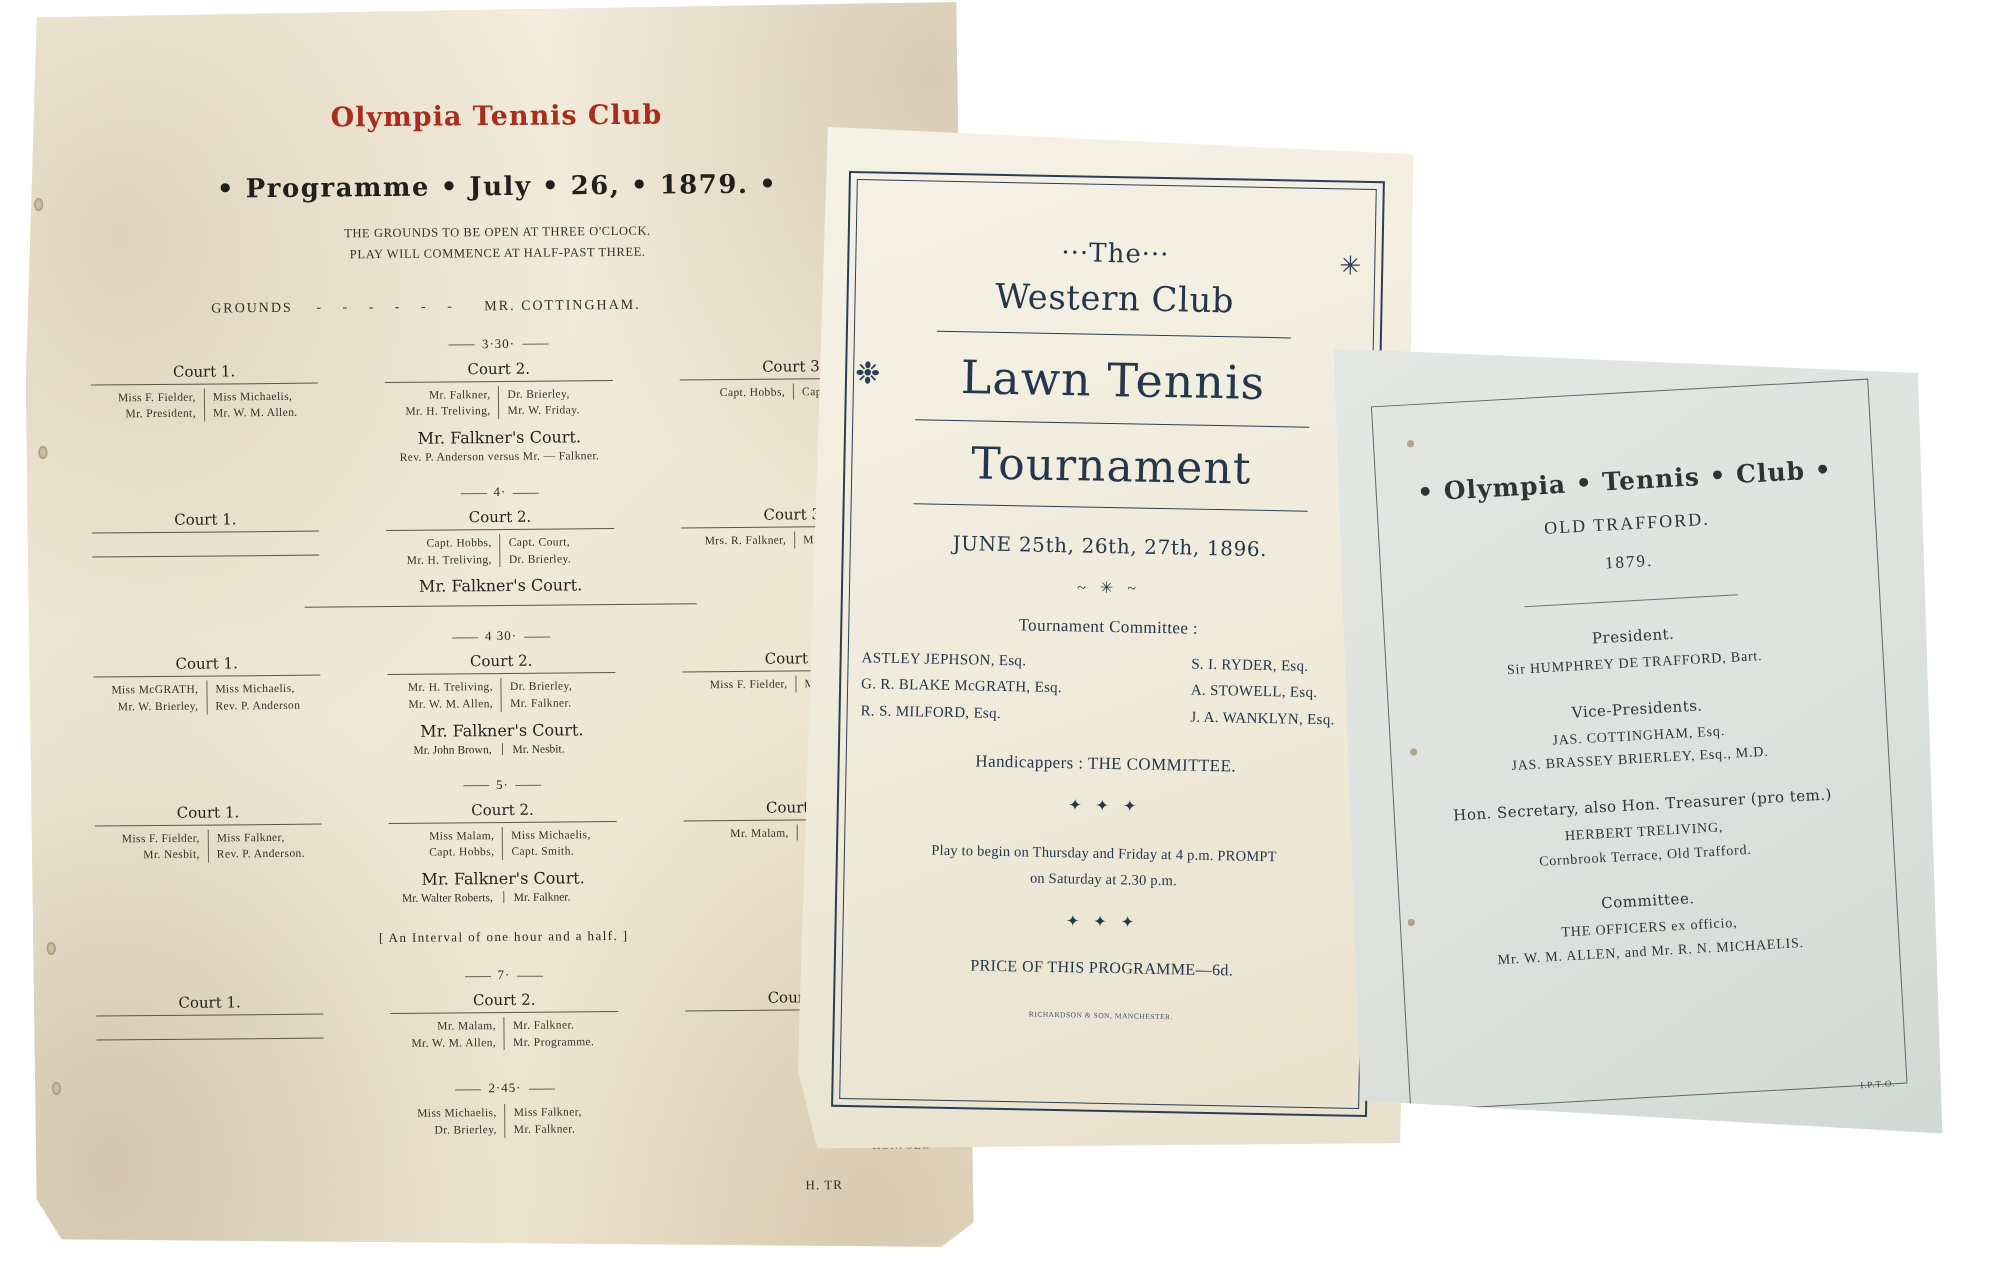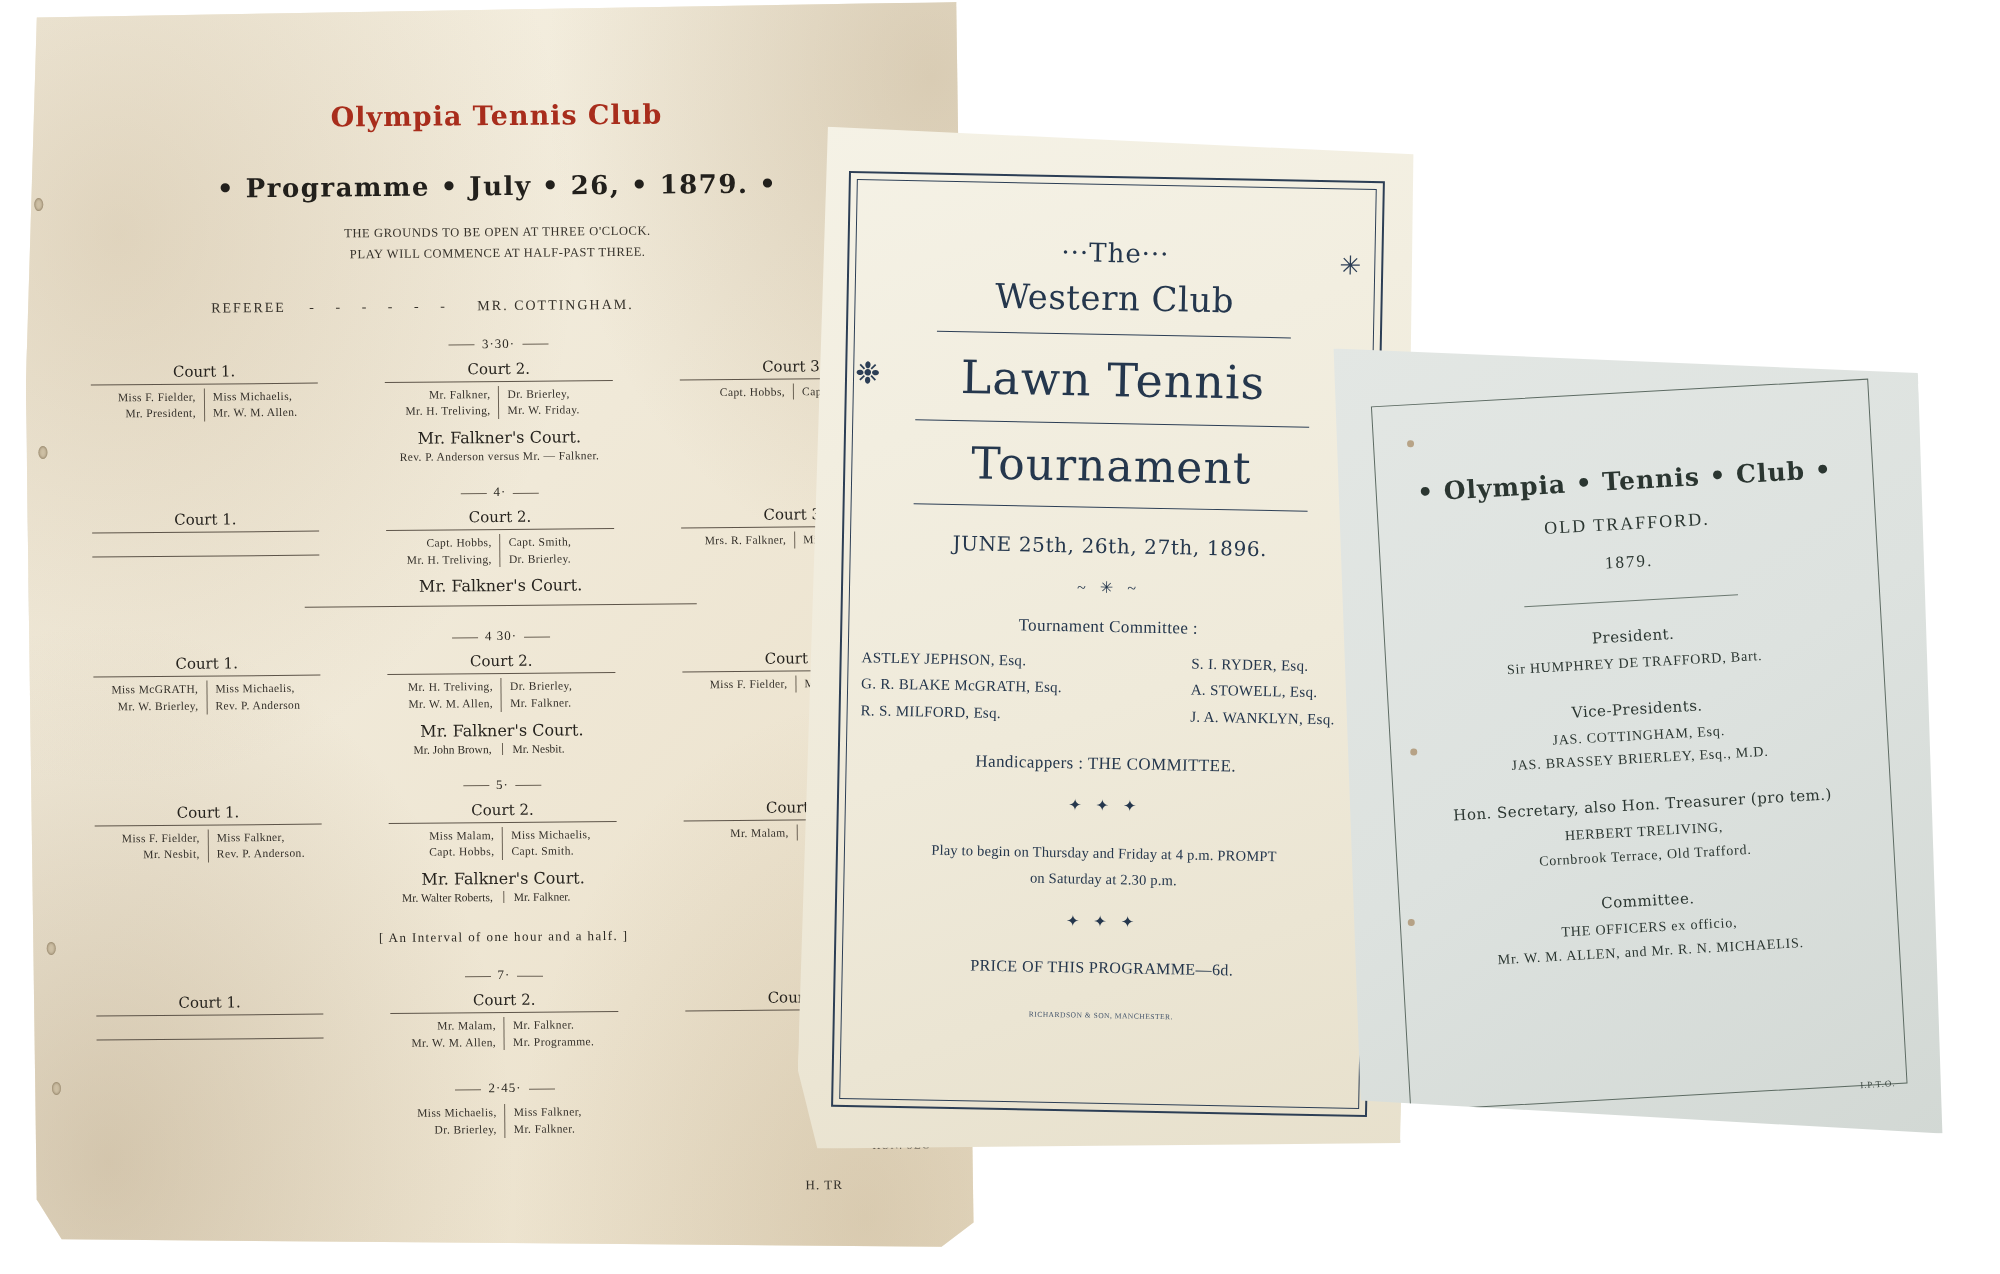--- a/index.html
+++ b/index.html
@@ -300,21 +300,21 @@
   <div class="edge-hole" style="left:16px; top:932px;"></div>
   <div class="edge-hole" style="left:20px; top:1072px;"></div>
 
   <div class="s1-inner">
     <div class="s1-title">Olympia Tennis Club</div>
     <div class="s1-sub">• Programme • July • 26, • 1879. •</div>
     <div class="s1-note">THE GROUNDS TO BE OPEN AT THREE O'CLOCK.</div>
     <div class="s1-note" style="margin-top:2px;">PLAY WILL COMMENCE AT HALF-PAST THREE.</div>
 
     <div class="s1-referee">
-      <span>REFEREE</span>
+      <span>GROUNDS</span>
       <span class="dots">-  -  -  -  -  -</span>
       <span>MR. COTTINGHAM.</span>
     </div>
 
     <div class="time-head"><span class="bar"></span><span>3·30·</span><span class="bar"></span></div>
     <div class="courts">
       <div class="court">
         <div class="court-name">Court 1.</div>
         <div class="court-rule"></div>
         <div class="pair">
@@ -373,21 +373,21 @@
       </div>
       <div class="court">
         <div class="court-name">Court 2.</div>
         <div class="court-rule"></div>
         <div class="pair">
           <div class="left">
               <div>Capt. Hobbs,</div>
               <div>Mr. H. Treliving,</div>
             </div>
           <div class="right">
-              <div>Capt. Smith,</div>
+              <div>Capt. Court,</div>
               <div>Dr. Brierley.</div>
             </div>
         </div>
       </div>
       <div class="court">
         <div class="court-name">Court 3.</div>
         <div class="court-rule"></div>
         <div class="pair">
           <div class="left">
               <div>Mrs. R. Falkner,</div>

